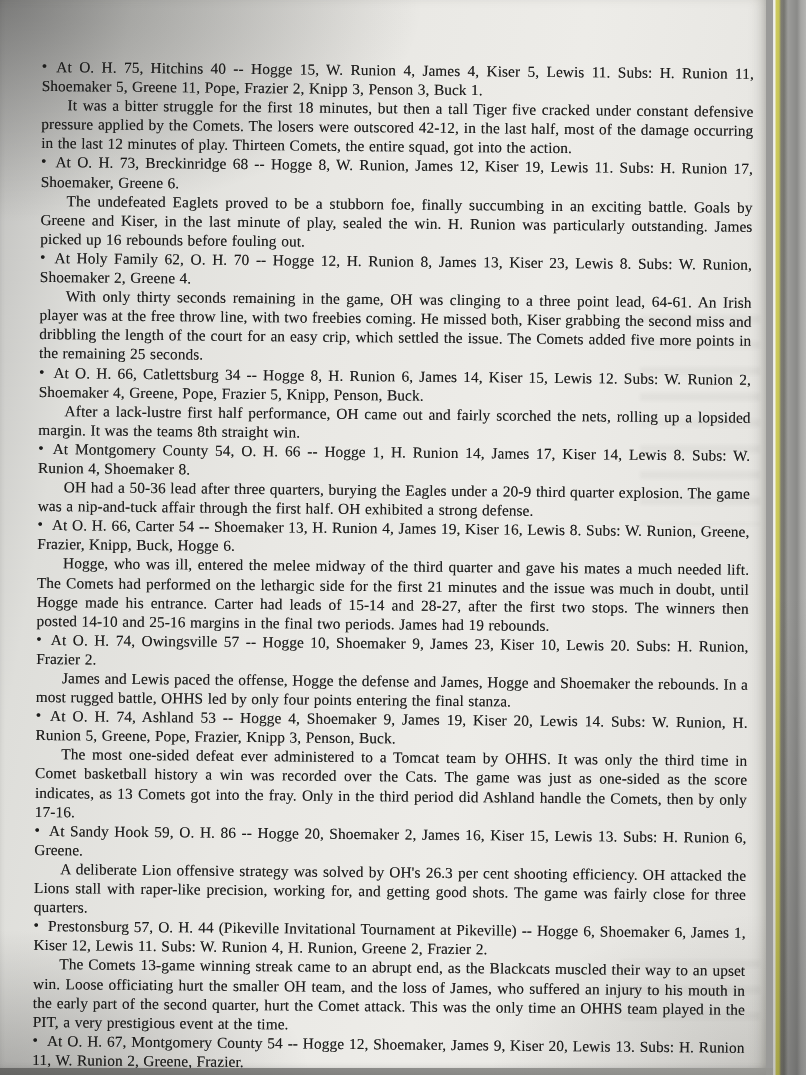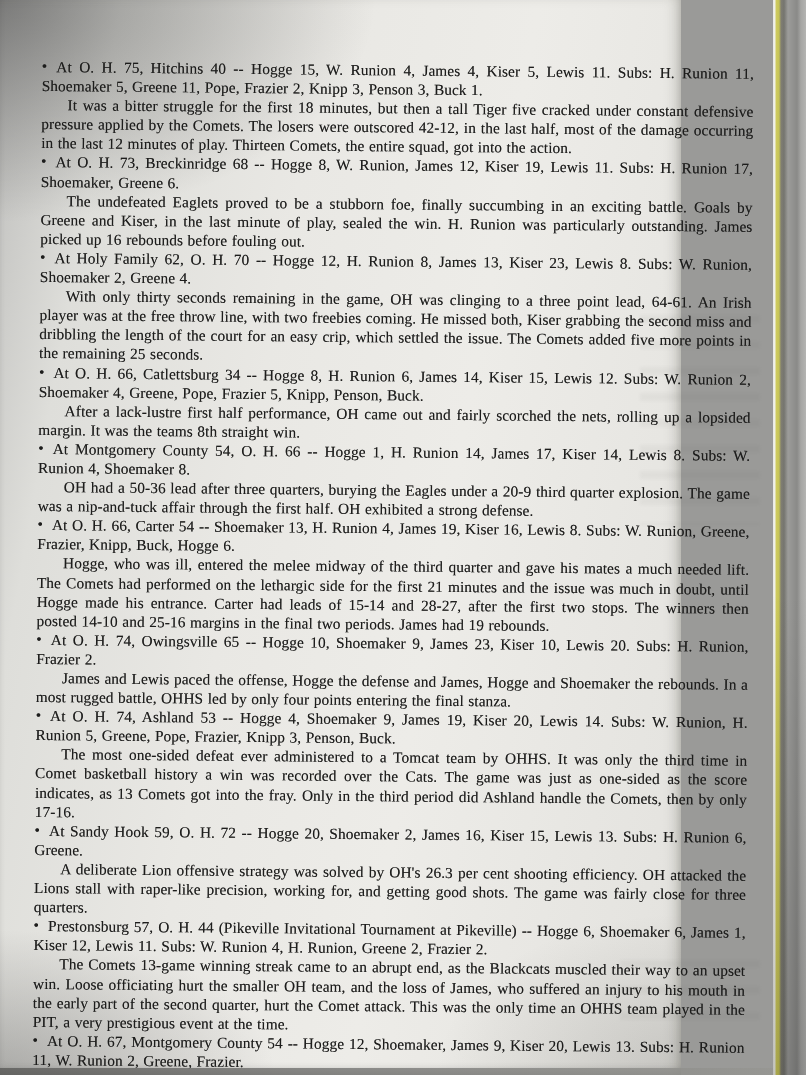--- a/index.html
+++ b/index.html
@@ -13,21 +13,21 @@
     height: 1075px;
     overflow: hidden;
     background: #9a9a98;
     font-family: "Liberation Serif", "DejaVu Serif", serif;
   }
   
   .page {
     position: absolute;
     left: 0;
     top: 0;
-    width: 681px;
+    width: 766px;
     height: 1075px;
     background:
       radial-gradient(120% 45% at 0% 0%, rgba(30,30,30,0.42), rgba(30,30,30,0) 46%),
       radial-gradient(90% 30% at 0% 100%, rgba(40,40,40,0.30), rgba(40,40,40,0) 45%),
       radial-gradient(60% 25% at 100% 100%, rgba(60,60,55,0.18), rgba(60,60,55,0) 60%),
       linear-gradient(100deg, #bdbdbb 0%, #dededa 14%, #e9e8e4 38%, #edece8 62%, #e3e2de 100%);
     box-shadow: inset -10px 0 14px -7px rgba(80,80,70,0.35),
                 inset 0 -8px 10px -5px rgba(50,50,50,0.45);
   }
   
@@ -120,25 +120,25 @@
         <p class="bullet-item"><span class="bullet">•</span><span class="ptext">At O. H. 73, Breckinridge 68 -- Hogge 8, W. Runion, James 12, Kiser 19, Lewis 11.  Subs: H. Runion 17, Shoemaker, Greene 6.</span></p>
         <p class="para"><span class="ptext">The undefeated Eaglets proved to be a stubborn foe, finally succumbing in an exciting battle.  Goals by Greene and Kiser, in the last minute of play, sealed the win.  H. Runion was particularly outstanding.  James picked up 16 rebounds before fouling out.</span></p>
         <p class="bullet-item"><span class="bullet">•</span><span class="ptext">At Holy Family 62, O. H. 70 -- Hogge 12, H. Runion 8, James 13, Kiser 23, Lewis 8.  Subs: W. Runion, Shoemaker 2, Greene 4.</span></p>
         <p class="para"><span class="ptext">With only thirty seconds remaining in the game, OH was clinging to a three point lead, 64-61.  An Irish player was at the free throw line, with two freebies coming.  He missed both, Kiser grabbing the second miss and dribbling the length of the court for an easy crip, which settled the issue.  The Comets added five more points in the remaining 25 seconds.</span></p>
         <p class="bullet-item"><span class="bullet">•</span><span class="ptext">At O. H. 66, Catlettsburg 34 -- Hogge 8, H. Runion 6, James 14, Kiser 15, Lewis 12.  Subs: W. Runion 2, Shoemaker 4, Greene, Pope, Frazier 5, Knipp, Penson, Buck.</span></p>
         <p class="para"><span class="ptext">After a lack-lustre first half performance, OH came out and fairly scorched the nets, rolling up a lopsided margin.  It was the teams 8th straight win.</span></p>
         <p class="bullet-item"><span class="bullet">•</span><span class="ptext">At Montgomery County 54, O. H. 66 -- Hogge 1, H. Runion 14, James 17, Kiser 14, Lewis 8.  Subs: W. Runion 4, Shoemaker 8.</span></p>
         <p class="para"><span class="ptext">OH had a 50-36 lead after three quarters, burying the Eagles under a 20-9 third quarter explosion.  The game was a nip-and-tuck affair through the first half.  OH exhibited a strong defense.</span></p>
         <p class="bullet-item"><span class="bullet">•</span><span class="ptext">At O. H. 66, Carter 54 -- Shoemaker 13, H. Runion 4, James 19, Kiser 16, Lewis 8.  Subs: W. Runion, Greene, Frazier, Knipp, Buck, Hogge 6.</span></p>
         <p class="para"><span class="ptext">Hogge, who was ill, entered the melee midway of the third quarter and gave his mates a much needed lift.  The Comets had performed on the lethargic side for the first 21 minutes and the issue was much in doubt, until Hogge made his entrance.  Carter had leads of 15-14 and 28-27, after the first two stops.  The winners then posted 14-10 and 25-16 margins in the final two periods.  James had 19 rebounds.</span></p>
-        <p class="bullet-item"><span class="bullet">•</span><span class="ptext">At O. H. 74, Owingsville 65 -- Hogge 10, Shoemaker 9, James 23, Kiser 10, Lewis 20.  Subs: H. Runion, Frazier 2.</span></p>
+        <p class="bullet-item"><span class="bullet">•</span><span class="ptext">At O. H. 74, Owingsville 57 -- Hogge 10, Shoemaker 9, James 23, Kiser 10, Lewis 20.  Subs: H. Runion, Frazier 2.</span></p>
         <p class="para"><span class="ptext">James and Lewis paced the offense, Hogge the defense and James, Hogge and Shoemaker the rebounds.  In a most rugged battle, OHHS led by only four points entering the final stanza.</span></p>
         <p class="bullet-item"><span class="bullet">•</span><span class="ptext">At O. H. 74, Ashland 53 -- Hogge 4, Shoemaker 9, James 19, Kiser 20, Lewis 14.  Subs: W. Runion, H. Runion 5, Greene, Pope, Frazier, Knipp 3, Penson, Buck.</span></p>
         <p class="para"><span class="ptext">The most one-sided defeat ever administered to a Tomcat team by OHHS.  It was only the third time in Comet basketball history a win was recorded over the Cats.  The game was just as one-sided as the score indicates, as 13 Comets got into the fray.  Only in the third period did Ashland handle the Comets, then by only 17-16.</span></p>
-        <p class="bullet-item"><span class="bullet">•</span><span class="ptext">At Sandy Hook 59, O. H. 72 -- Hogge 20, Shoemaker 2, James 16, Kiser 15, Lewis 13.  Subs: H. Runion 6, Greene.</span></p>
+        <p class="bullet-item"><span class="bullet">•</span><span class="ptext">At Sandy Hook 59, O. H. 86 -- Hogge 20, Shoemaker 2, James 16, Kiser 15, Lewis 13.  Subs: H. Runion 6, Greene.</span></p>
         <p class="para"><span class="ptext">A deliberate Lion offensive strategy was solved by OH's 26.3 per cent shooting efficiency.  OH attacked the Lions stall with raper-like precision, working for, and getting good shots.  The game was fairly close for three quarters.</span></p>
         <p class="bullet-item"><span class="bullet">•</span><span class="ptext">Prestonsburg 57, O. H. 44 (Pikeville Invitational Tournament at Pikeville) -- Hogge 6, Shoemaker 6, James 1, Kiser 12, Lewis 11.  Subs: W. Runion 4, H. Runion, Greene 2, Frazier 2.</span></p>
         <p class="para"><span class="ptext">The Comets 13-game winning streak came to an abrupt end, as the Blackcats muscled their way to an upset win.  Loose officiating hurt the smaller OH team, and the loss of James, who suffered an injury to his mouth in the early part of the second quarter, hurt the Comet attack.  This was the only time an OHHS team played in the PIT, a very prestigious event at the time.</span></p>
         <p class="bullet-item"><span class="bullet">•</span><span class="ptext">At O. H. 67, Montgomery County 54 -- Hogge 12, Shoemaker, James 9, Kiser 20, Lewis 13.  Subs: H. Runion 11, W. Runion 2, Greene, Frazier.</span></p>
       </div>
   </div>
   <div class="bottom-shadow"></div>
   <div class="book-edge"></div>
 </div>
 

